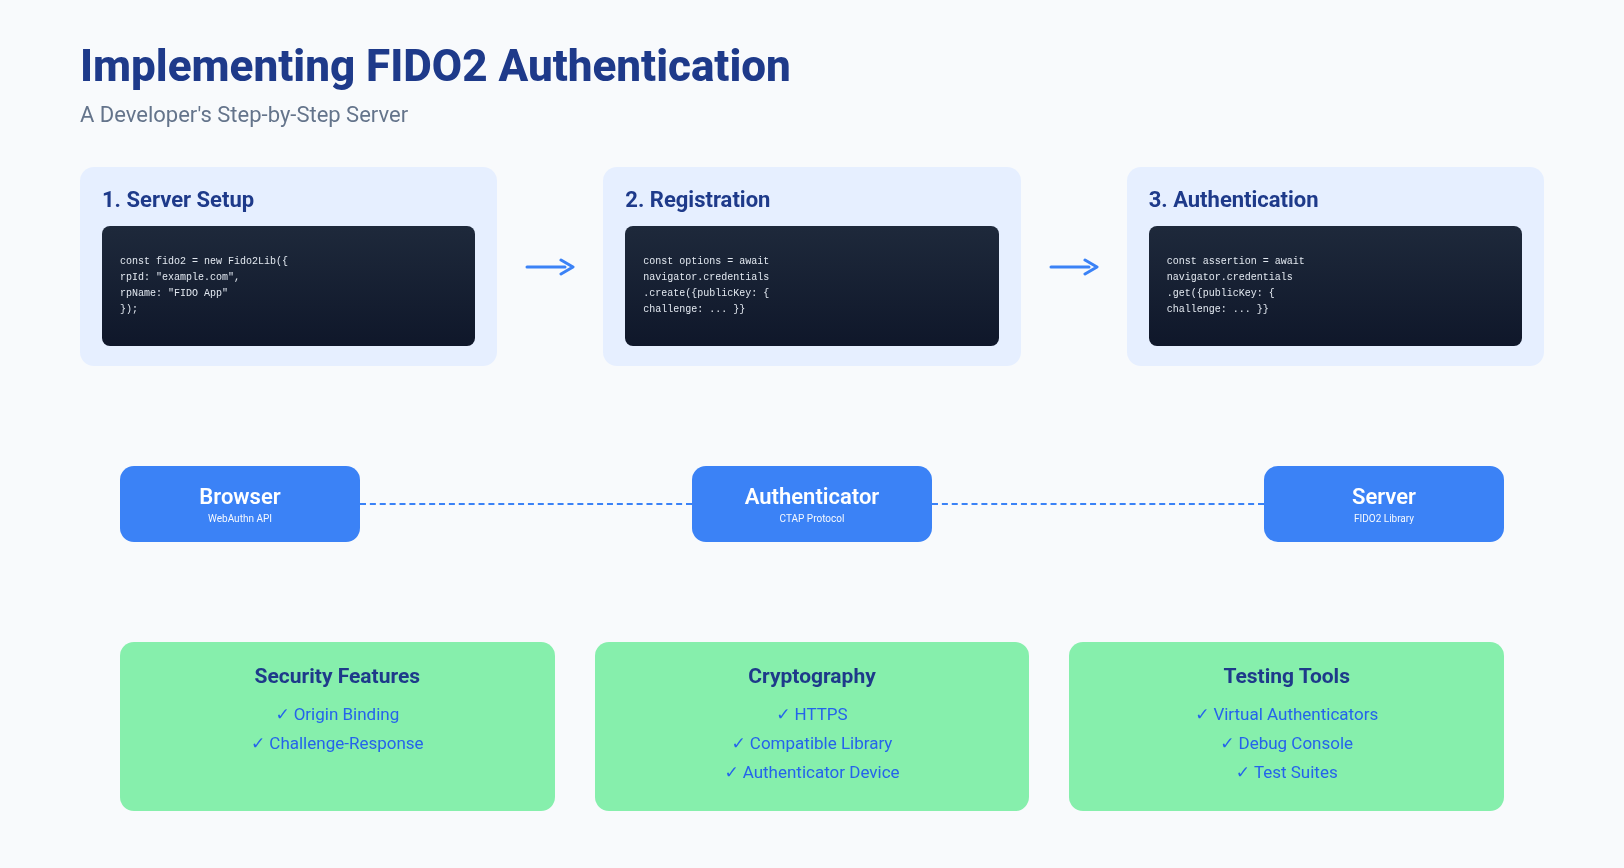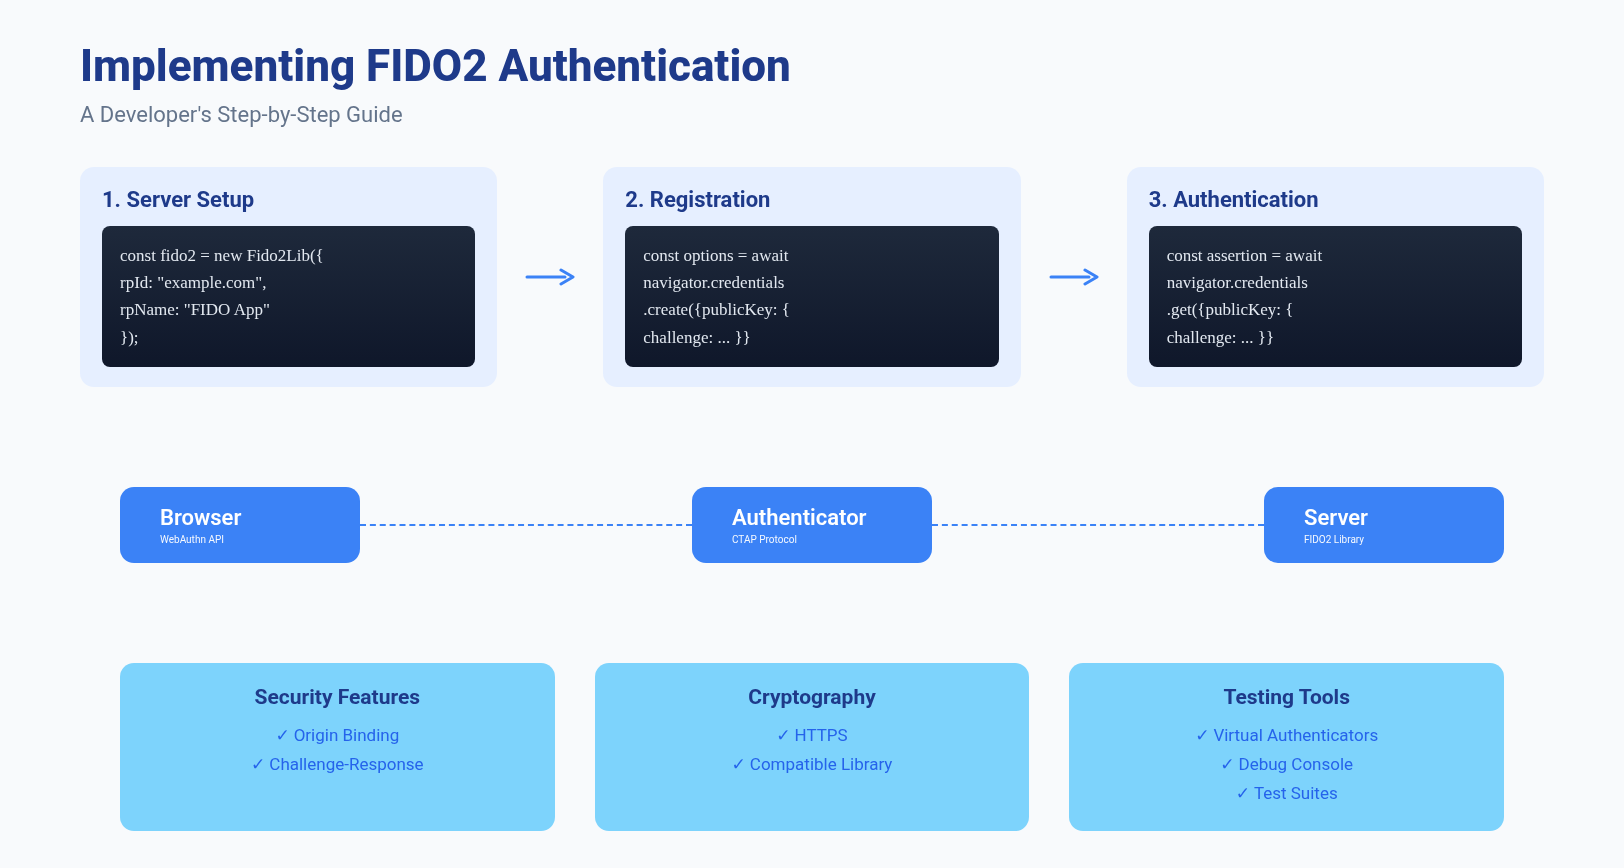--- a/index.html
+++ b/index.html
@@ -36,24 +36,24 @@
   }
   .step-title {
     font-size: 22px;
     font-weight: 700;
     color: #1e3a8a;
     margin-bottom: 14px;
   }
   .code-block {
     background: linear-gradient(180deg, #1e293b 0%, #0f172a 100%);
     border-radius: 8px;
-    padding: 16px 18px;
+    padding: 28px 18px;
     color: #e2e8f0;
-    font-family: Liberation Serif, serif;
-    font-size: 17px;
+    font-family: Liberation Mono, monospace;
+    font-size: 10px;
     line-height: 1.6;
     white-space: pre;
     overflow: hidden;
   }
   .arrow {
     flex: 0 0 auto;
     width: 50px;
     display: flex;
     align-items: center;
     justify-content: center;
@@ -63,20 +63,21 @@
     display: flex;
     align-items: center;
     gap: 0;
     margin: 0 40px 100px 40px;
     position: relative;
   }
   .actor-card {
     background: #3b82f6;
     border-radius: 14px;
     padding: 18px 40px;
+    text-align: center;
     color: #ffffff;
     min-width: 240px;
     flex: 0 0 auto;
   }
   .actor-title {
     font-size: 22px;
     font-weight: 600;
     margin-bottom: 4px;
   }
   .actor-subtitle {
@@ -88,21 +89,21 @@
     flex: 1;
     border-top: 2.5px dashed #3b82f6;
     height: 0;
   }
   .info-row {
     display: flex;
     gap: 40px;
     margin: 0 40px;
   }
   .info-card {
-    background: #7dd3fc;
+    background: #86efac;
     border-radius: 14px;
     padding: 22px 30px 24px 30px;
     flex: 1;
     text-align: center;
   }
   .info-title {
     font-size: 21px;
     font-weight: 700;
     color: #1e3a8a;
     margin-bottom: 12px;
@@ -114,21 +115,21 @@
   }
   .check {
     color: #2563eb;
     margin-right: 4px;
   }
 </style>
 </head>
 <body>
 
 <h1 class="page-title">Implementing FIDO2 Authentication</h1>
-<p class="page-subtitle">A Developer's Step-by-Step Guide</p>
+<p class="page-subtitle">A Developer's Step-by-Step Server</p>
 
 <div class="steps-row">
   <div class="step-card">
     <div class="step-title">1. Server Setup</div>
     <div class="code-block">const fido2 = new Fido2Lib({
 rpId: "example.com",
 rpName: "FIDO App"
 });</div>
   </div>
   <div class="arrow">
@@ -179,20 +180,21 @@
 <div class="info-row">
   <div class="info-card">
     <div class="info-title">Security Features</div>
     <div class="info-item"><span class="check">✓</span><span>Origin Binding</span></div>
     <div class="info-item"><span class="check">✓</span><span>Challenge-Response</span></div>
   </div>
   <div class="info-card">
     <div class="info-title">Cryptography</div>
     <div class="info-item"><span class="check">✓</span><span>HTTPS</span></div>
     <div class="info-item"><span class="check">✓</span><span>Compatible Library</span></div>
+    <div class="info-item"><span class="check">✓</span><span>Authenticator Device</span></div>
   </div>
   <div class="info-card">
     <div class="info-title">Testing Tools</div>
     <div class="info-item"><span class="check">✓</span><span>Virtual Authenticators</span></div>
     <div class="info-item"><span class="check">✓</span><span>Debug Console</span></div>
     <div class="info-item"><span class="check">✓</span><span>Test Suites</span></div>
   </div>
 </div>
 
 </body></html>

